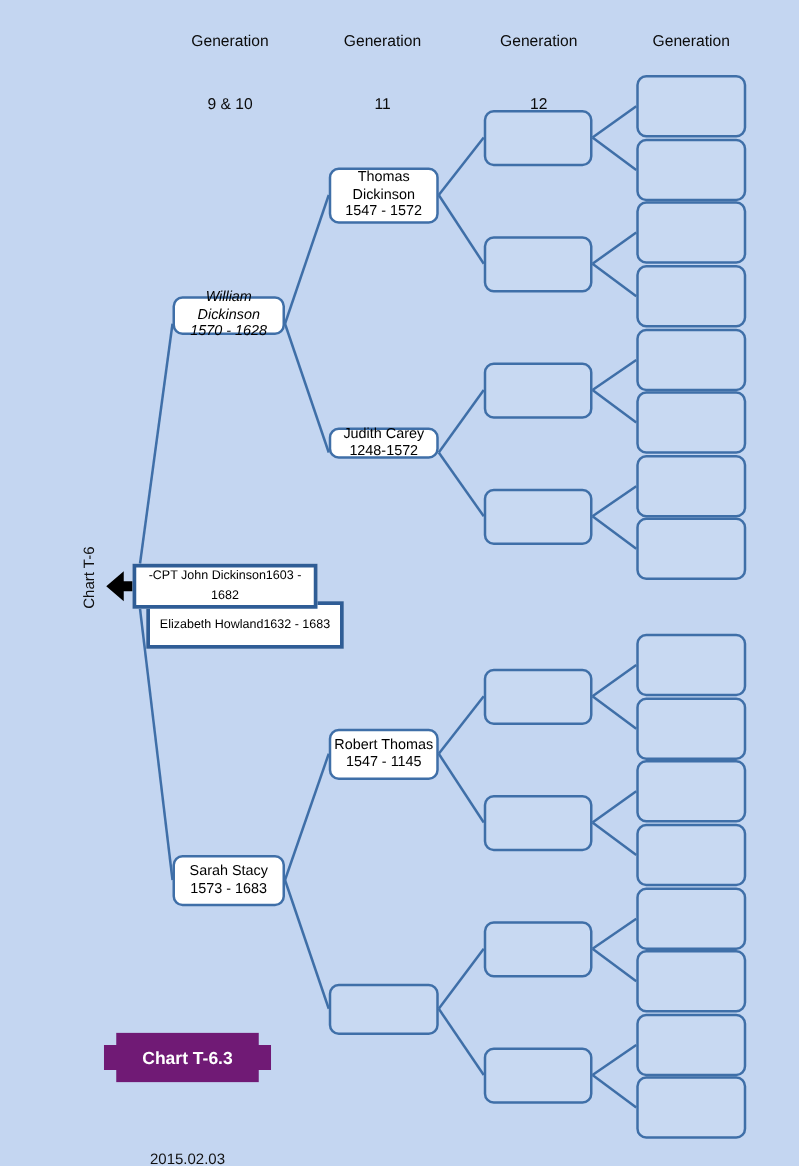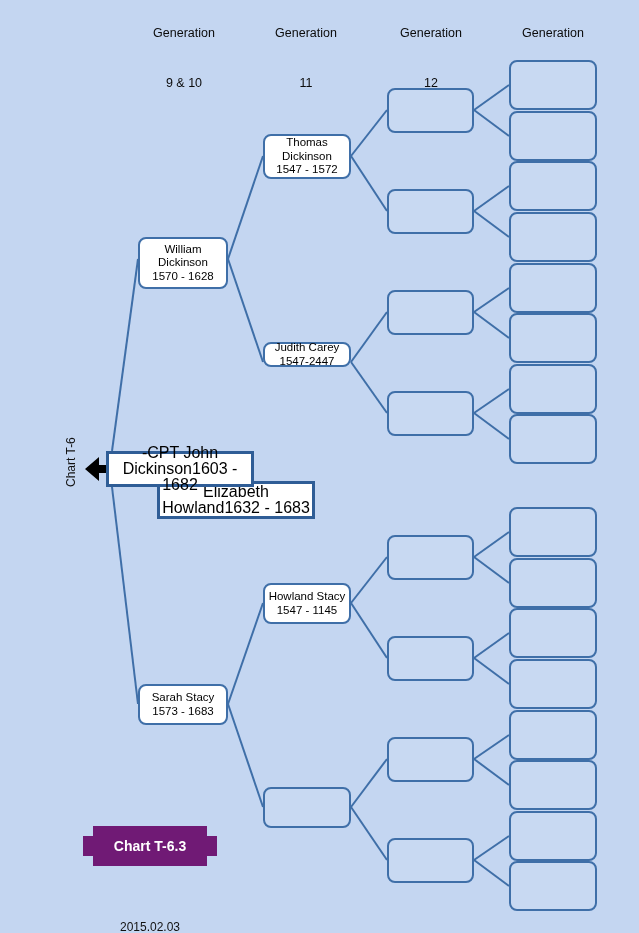--- a/index.html
+++ b/index.html
@@ -53,21 +53,21 @@
 
   
   .node.primary{
     border:3px solid #2f5d96;
     border-radius:0;
     background:#ffffff;
     display:flex;
     align-items:center;
     justify-content:center;
     text-align:center;
-    font-size:16px;
+    font-size:10px;
     line-height:16px;
     color:#000;
   }
 
   
   .chart-ref{
     position:absolute;
     font-size:12px;
     color:#111;
     transform:rotate(-90deg);
@@ -170,21 +170,21 @@
       <div class="node" style="left: 509px; top: 558px; width: 88px; height: 50px;"></div>
       <div class="node" style="left: 509px; top: 608px; width: 88px; height: 50px;"></div>
       <div class="node" style="left: 509px; top: 659px; width: 88px; height: 50px;"></div>
       <div class="node" style="left: 509px; top: 710px; width: 88px; height: 50px;"></div>
       <div class="node" style="left: 509px; top: 760px; width: 88px; height: 50px;"></div>
       <div class="node" style="left: 509px; top: 811px; width: 88px; height: 50px;"></div>
       <div class="node" style="left: 509px; top: 861px; width: 88px; height: 50px;"></div>
     </div>
 
   <div id="people-nodes">
-      <div class="node named" style="left: 138px; top: 237px; width: 90px; height: 52px;">
+      <div class="node named" style="left: 138px; top: 237px; width: 90px; height: 31px; font-style: italic;">
         <span class="txt">
           <span class="nm">William
 Dickinson</span>
           <span class="yr">1570 - 1628</span>
         </span>
       </div>
       <div class="node named" style="left: 138px; top: 684px; width: 90px; height: 41px;">
         <span class="txt">
           <span class="nm">Sarah Stacy</span>
           <span class="yr">1573 - 1683</span>
@@ -193,36 +193,36 @@
       <div class="node named" style="left: 263px; top: 134px; width: 88px; height: 45px;">
         <span class="txt">
           <span class="nm">Thomas
 Dickinson</span>
           <span class="yr">1547 - 1572</span>
         </span>
       </div>
       <div class="node named" style="left: 263px; top: 342px; width: 88px; height: 25px;">
         <span class="txt">
           <span class="nm">Judith Carey</span>
-          <span class="yr">1547-2447</span>
+          <span class="yr">1248-1572</span>
         </span>
       </div>
       <div class="node named" style="left: 263px; top: 583px; width: 88px; height: 41px;">
         <span class="txt">
-          <span class="nm">Howland Stacy</span>
+          <span class="nm">Robert Thomas</span>
           <span class="yr">1547 - 1145</span>
         </span>
       </div>
     </div>
 
   <div id="primary-nodes">
       <div class="node primary" style="left: 106px; top: 451px; width: 148px; height: 36px; z-index: 10;">
         <span class="txt"><span class="nm">-CPT  John  Dickinson</span><span class="yr">1603  -  1682</span></span>
       </div>
-      <div class="node primary" style="left: 117px; top: 481px; width: 158px; height: 38px; z-index: 9; margin-left: 40px;">
+      <div class="node primary" style="left: 117px; top: 481px; width: 158px; height: 38px; z-index: 9;">
         <span class="txt"><span class="nm">Elizabeth Howland</span><span class="yr">1632  -  1683</span></span>
       </div>
     </div>
 
   <div class="chart-ref" style="left:64px;top:487px;">Chart T-6</div>
 
   <svg class="arrow" style="left:84px;top:455px;" width="26" height="28" viewBox="0 0 26 28">
     <polygon points="1,14 15,2 15,10 25,10 25,18 15,18 15,26" fill="#000000"></polygon>
   </svg>
 

